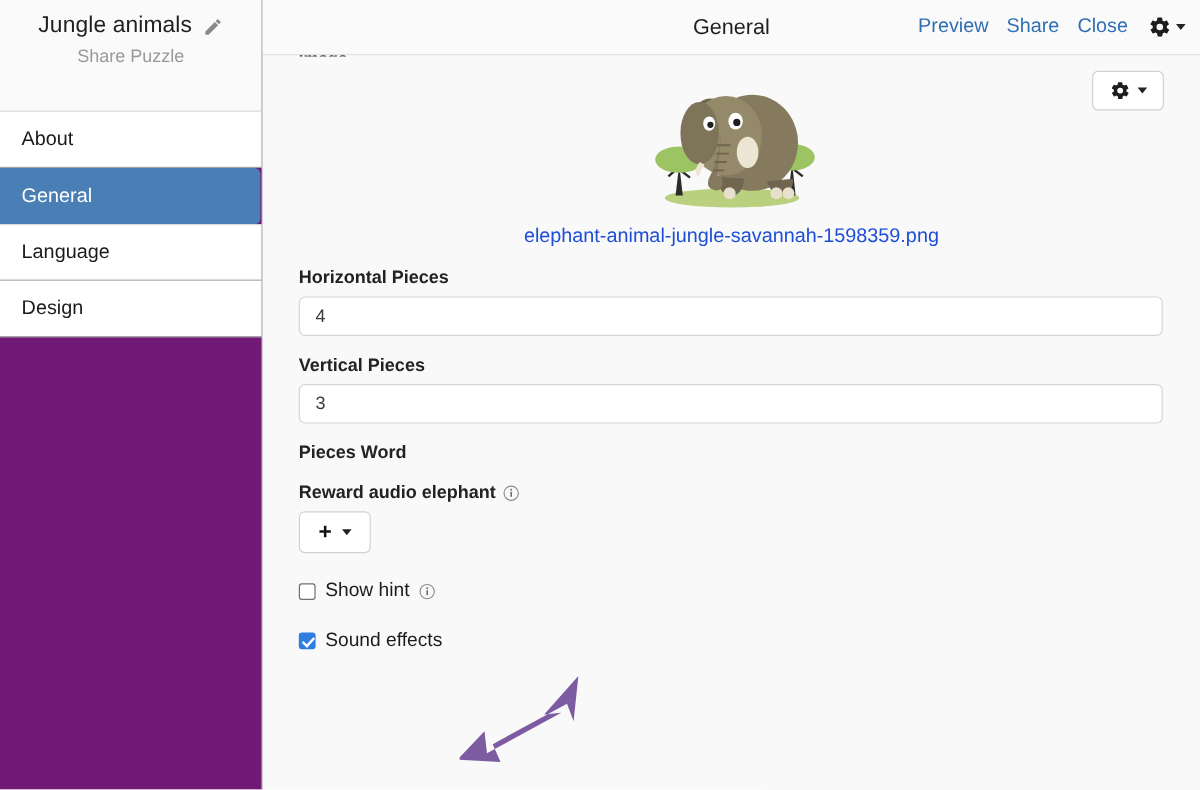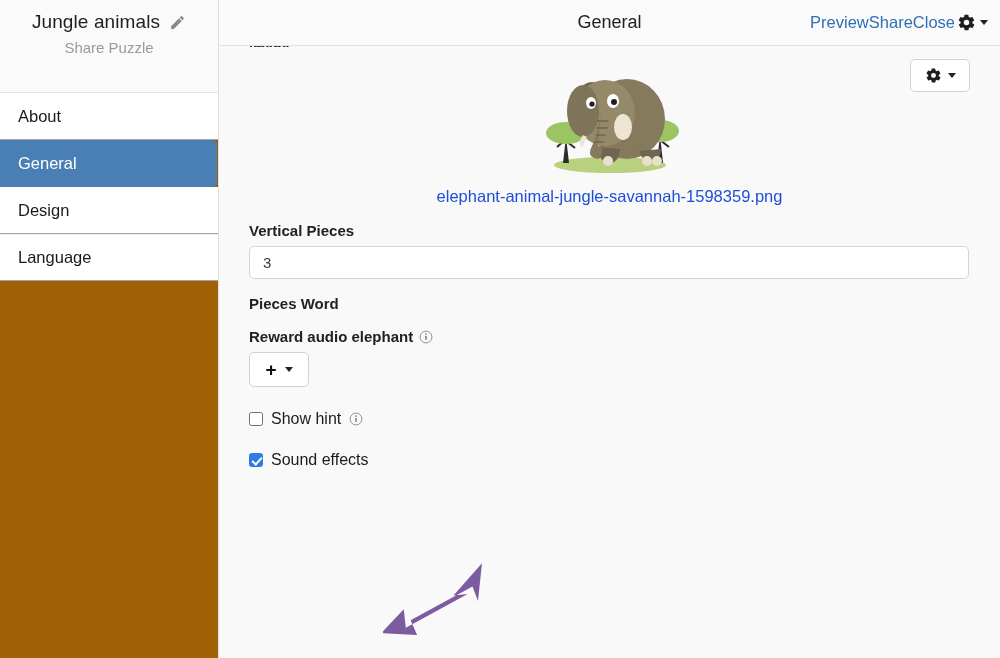--- a/index.html
+++ b/index.html
@@ -10,21 +10,21 @@
     background: #ffffff;
     font-family: "Liberation Sans", sans-serif;
     -webkit-font-smoothing: antialiased;
   }
 
   #app { position: relative; width: 1000px; height: 658px; display: flex; }
 
   
   #sidebar {
     width: 219px; height: 658px;
-    background: #a16207;
+    background: #701a75;
     border-right: 1px solid #dddddd;
     position: relative;
     flex: 0 0 219px;
   }
   .side-head {
     height: 93px;
     background: #fafafa;
     border-bottom: 1px solid #e2e2e2;
     padding-top: 11px;
     text-align: center;
@@ -79,21 +79,21 @@
     flex: 0 0 46px;
   }
   .topbar-title {
     position: absolute; left: 0; right: 0;
     text-align: center;
     font-size: 18px; color: #1f1f1f;
     pointer-events: none;
   }
   .topbar-actions {
     margin-left: auto;
-    display: flex; align-items: center; 
+    display: flex; align-items: center; gap: 15px;
     padding-right: 12px;
     position: relative; z-index: 2;
   }
   .tb-link {
     color: #2f6fb5; font-size: 16.5px; cursor: pointer; text-decoration: none;
   }
   .tb-gear {
     display: flex; align-items: center; gap: 4px; cursor: pointer; padding-left: 2px;
   }
   .caret {
@@ -225,25 +225,25 @@
       <div class="proj-sub">Share Puzzle</div>
     </div>
 
     <div class="nav">
       <div class="nav-item">
         <span>About</span>
       </div>
       <div class="nav-item active">
         <span>General</span>
       </div>
+      <div class="nav-item below-active">
+        <span>Language</span>
+      </div>
       <div class="nav-item">
         <span>Design</span>
-      </div>
-      <div class="nav-item below-active">
-        <span>Language</span>
       </div>
     </div>
   </div>
 
   <div id="main">
 
     <div class="topbar">
       <div class="topbar-title">General</div>
       <div class="topbar-actions">
         <span class="tb-link">Preview</span>
@@ -305,20 +305,24 @@
             <path d="M66 62 q-4 24 -9 33 q-5 9 2 12 q7 3 8 -5 q1 -7 -4 -7" fill="#857a5e"></path>
             <path d="M63 70 h10 M62 77 h10 M61 84 h9 M60 91 h8" stroke="#6f6550" stroke-width="1.6" fill="none" stroke-linecap="round"></path>
 
             <path d="M48 84 q-6 8 -1 13 q3 -8 5 -11 z" fill="#ece5d3"></path>
             <ellipse cx="88" cy="76" rx="9" ry="13" fill="#ece5d3"></ellipse>
           </svg>
         </span>
         <div class="filename">elephant-animal-jungle-savannah-1598359.png</div>
       </div>
 
+      <div class="field">
+        <div class="field-label">Horizontal Pieces</div>
+        <input class="text-input" type="text" value="4" style="">
+      </div>
 
       <div class="field">
         <div class="field-label">Vertical Pieces</div>
         <input class="text-input" type="text" value="3" style="">
       </div>
 
       <div class="field">
         <div class="field-label">Pieces Word</div>
       </div>
 

